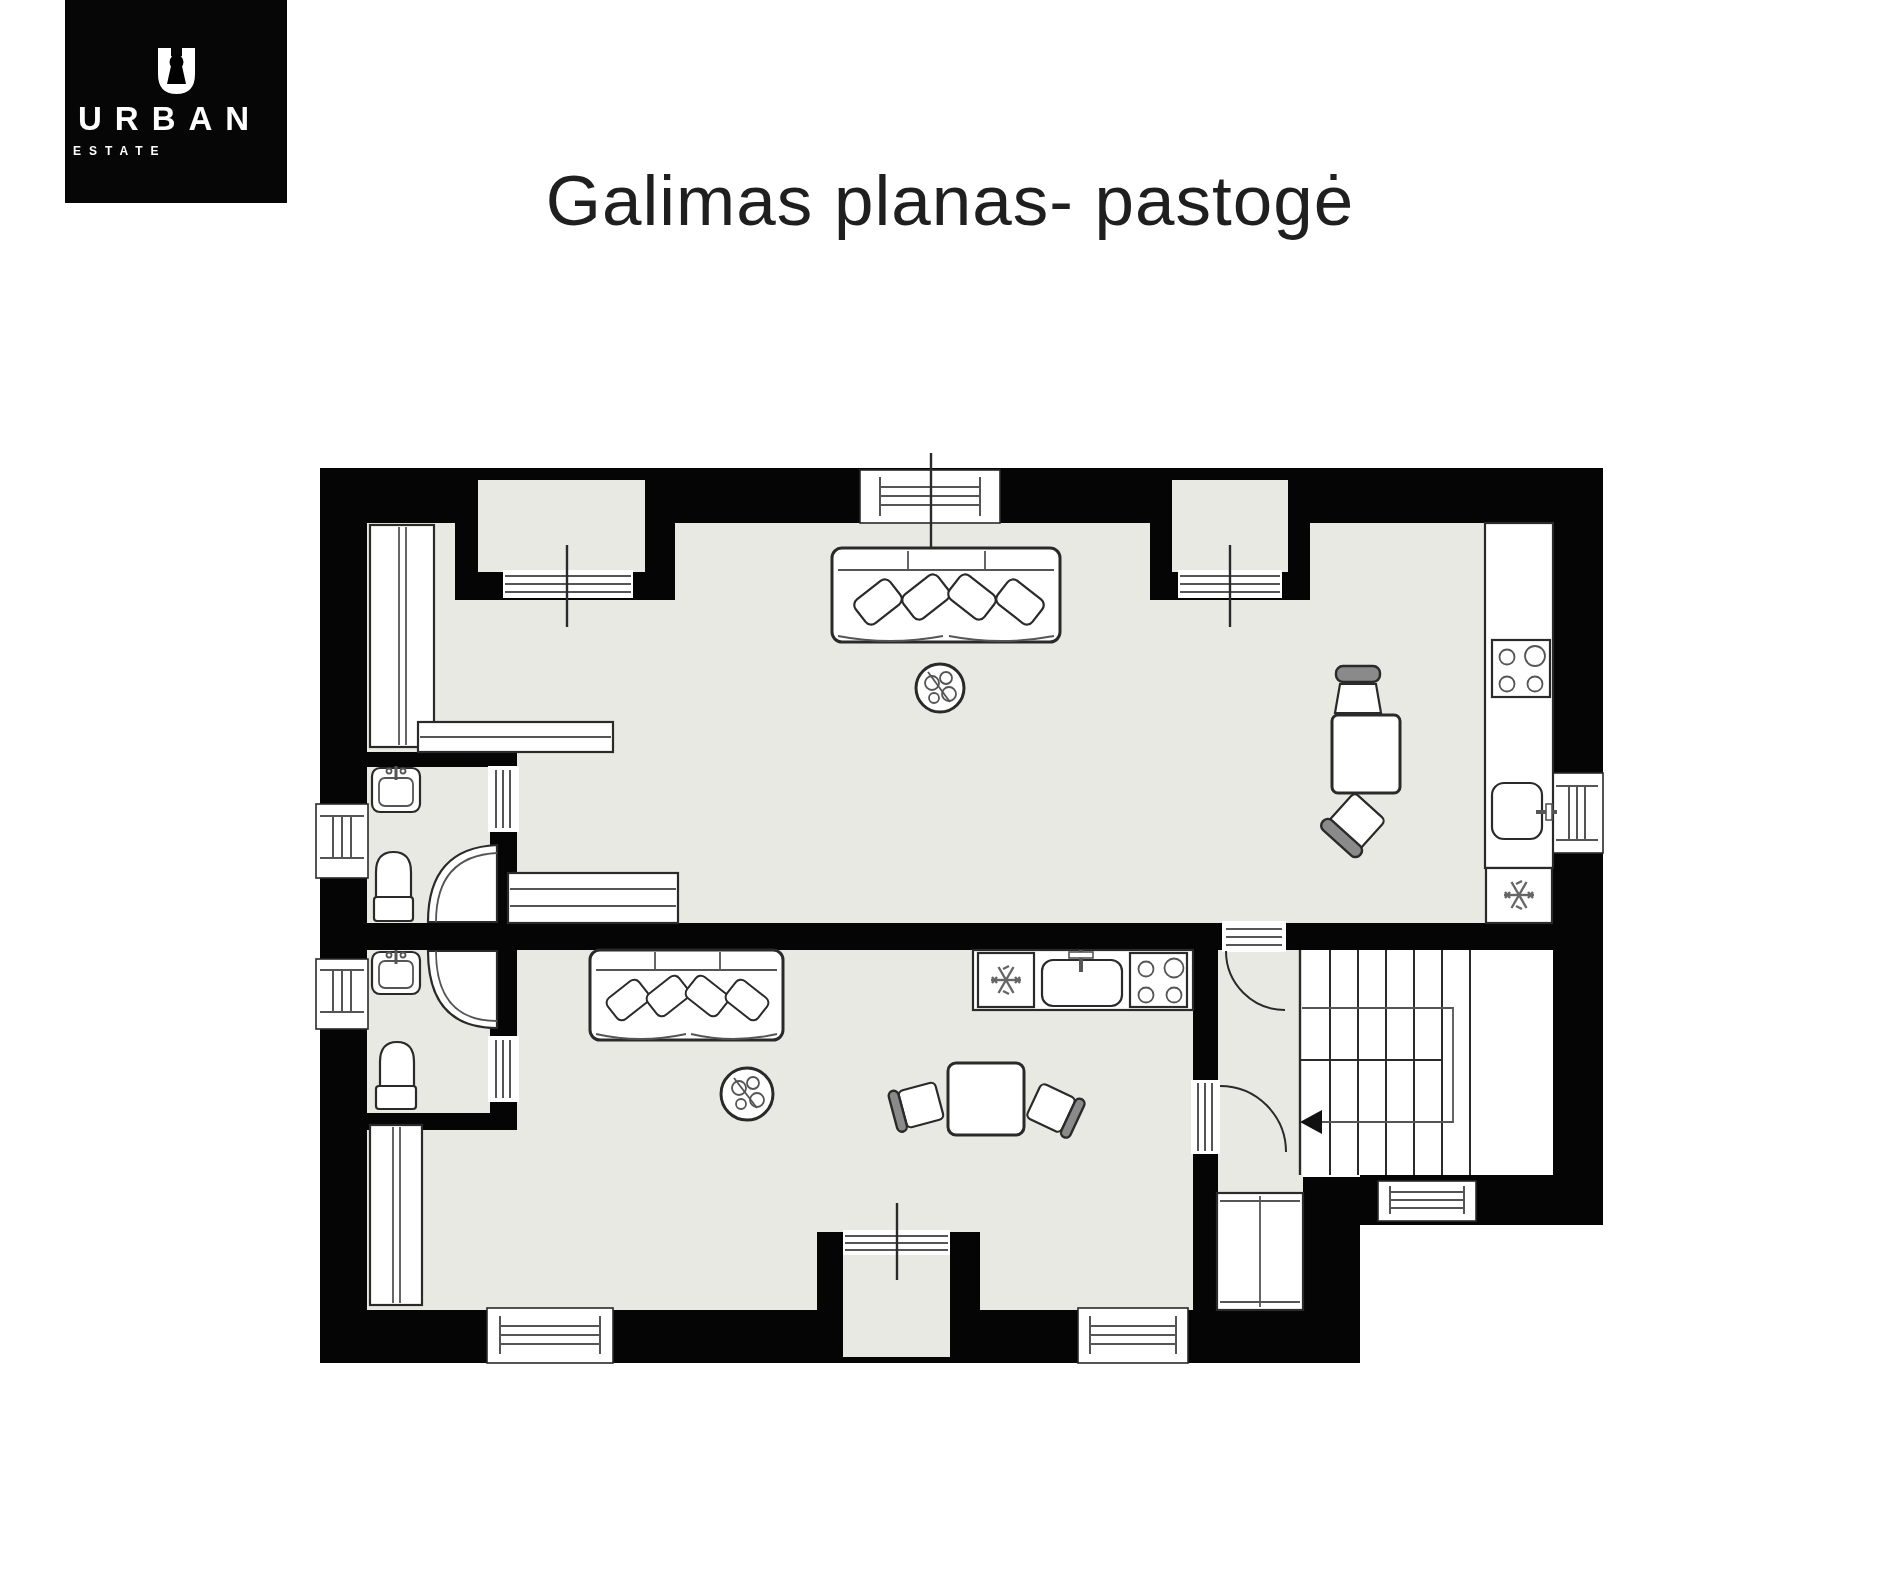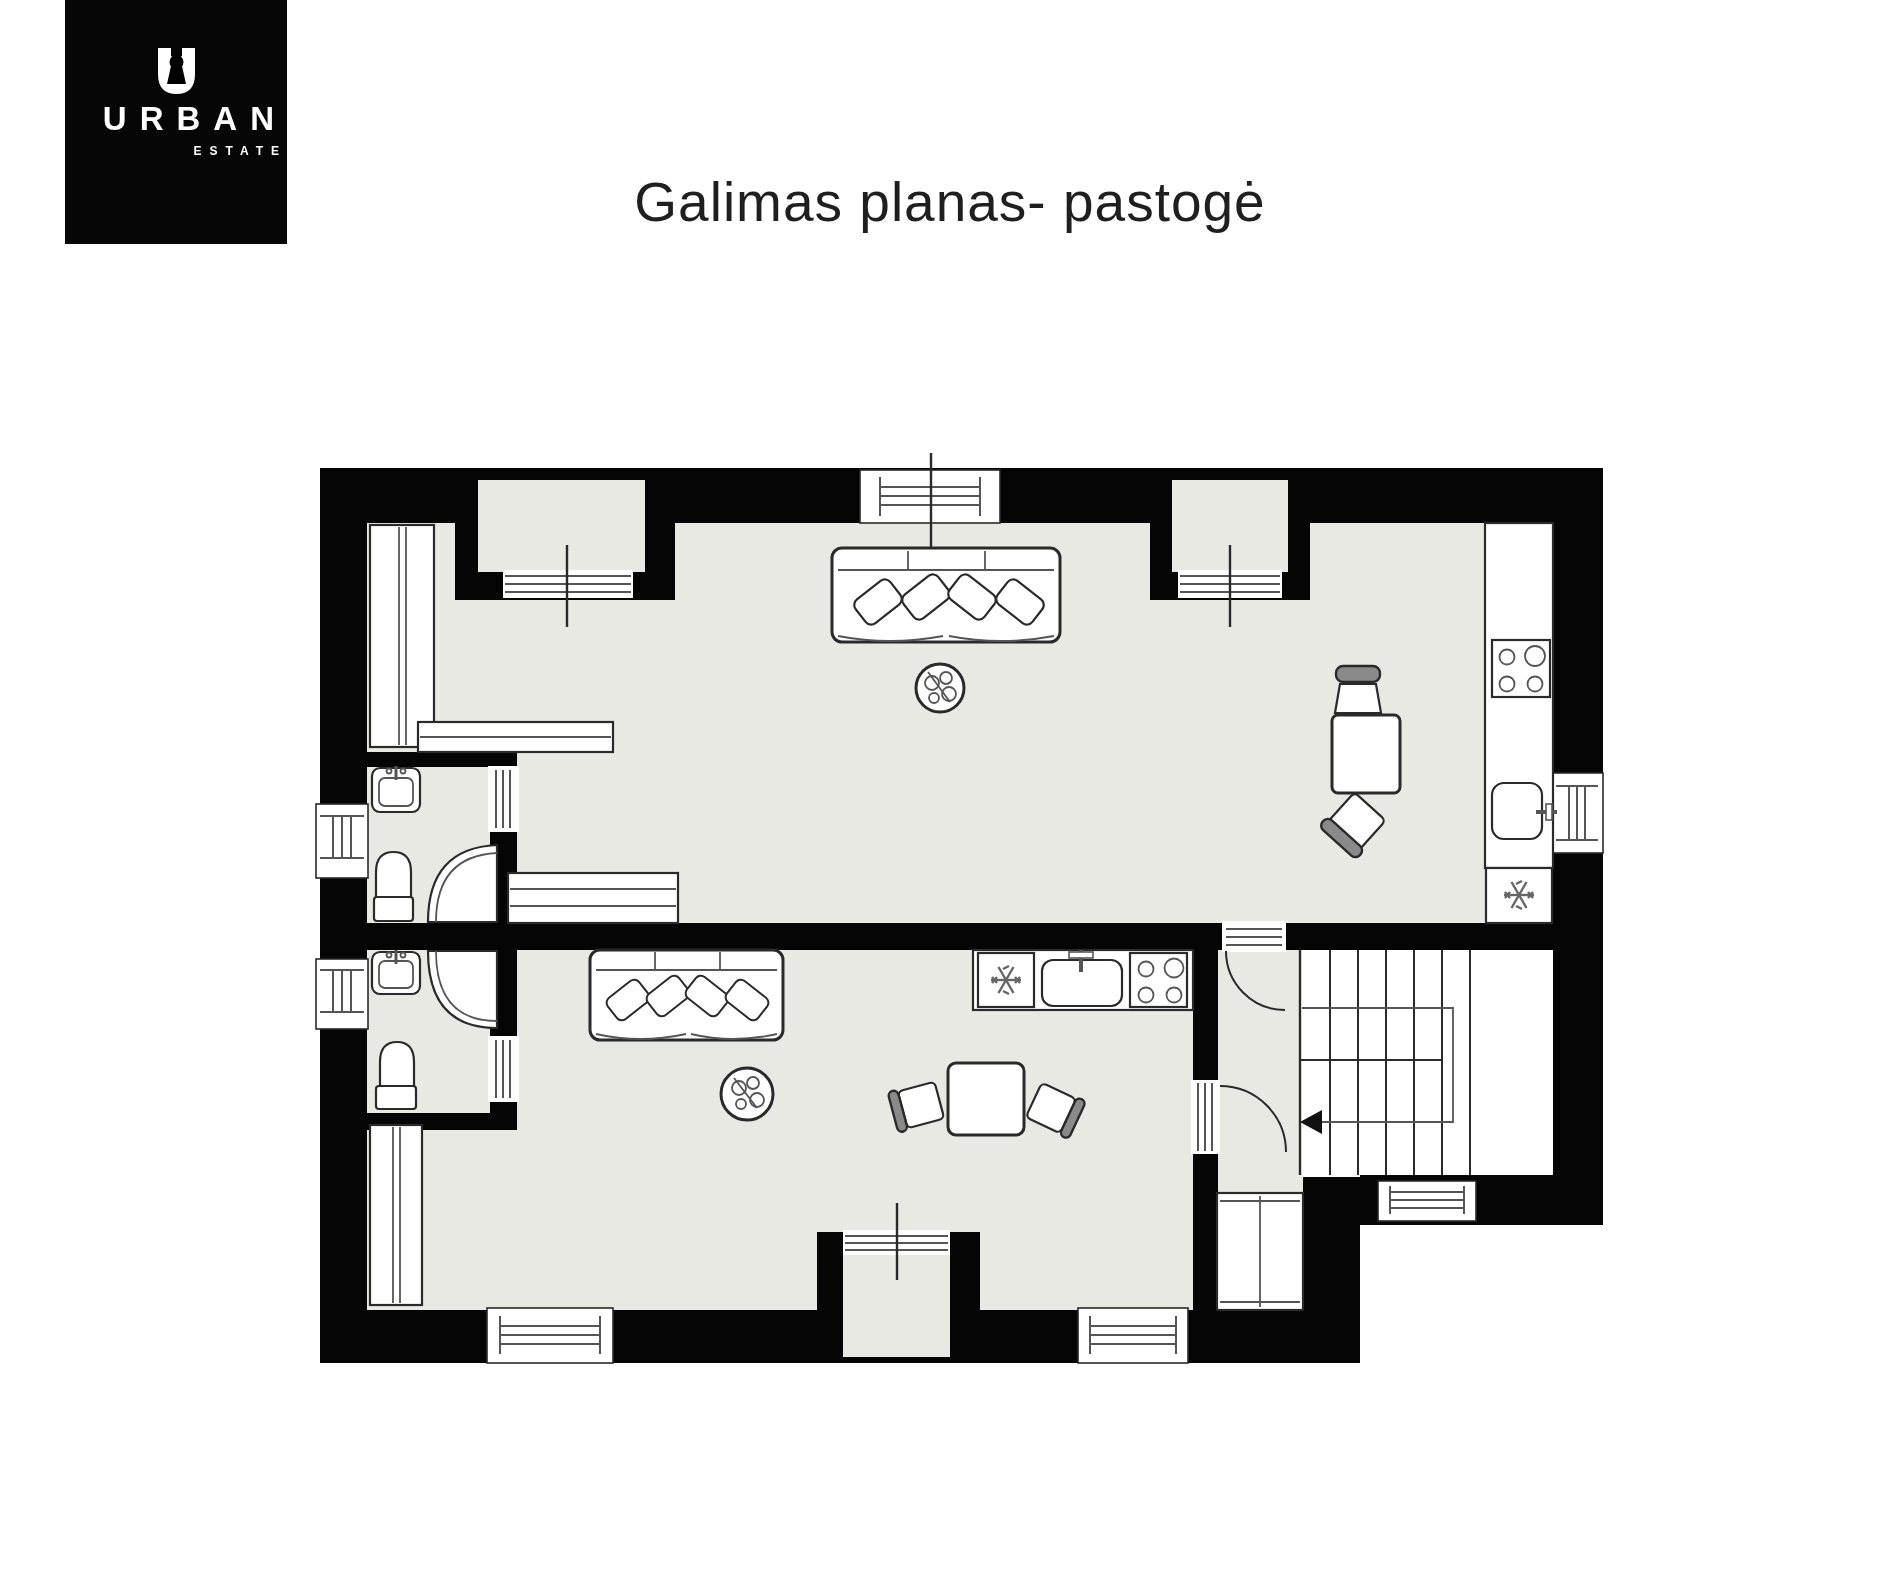--- a/index.html
+++ b/index.html
@@ -1,26 +1,26 @@
 <!DOCTYPE html>
 <html style="--page: #ffffff; --wall: #050505; --floor: #e9e9e4; --line: #2a2a2a; --lineSoft: #555555; --chairBack: #8a8a8a; --title: #1f1f1f; --logoBg: #060606; --logoFg: #ffffff;"><head>
 <meta charset="utf-8">
 <style>
   html,body{margin:0;padding:0;background:#fff;}
   #stage{position:relative;width:1900px;height:1569px;background:var(--page,#fff);
          font-family:"Liberation Sans", sans-serif;overflow:hidden;}
   
-  #logo{position:absolute;left:65px;top:0;width:222px;height:244px;background:var(--logoBg,#000);
-        color:var(--logoFg,#fff);text-align:right;}
+  #logo{position:absolute;left:65px;top:0;width:222px;height:203px;background:var(--logoBg,#000);
+        color:var(--logoFg,#fff);text-align:left;}
   #logo .brand{margin-top:100px;font-size:33px;font-weight:bold;letter-spacing:13px;text-indent:13px;}
   #logo .sub{margin-top:6px;font-size:12px;font-weight:bold;letter-spacing:8px;text-indent:8px;}
   #logo svg{position:absolute;left:0;top:44px;width:222px;height:54px;}
   
-  #title{position:absolute;left:0;top:170px;width:1900px;text-align:center;
-         font-size:55px;font-weight:300;color:var(--title,#1f1f1f);letter-spacing:1px;}
+  #title{position:absolute;left:0;top:160px;width:1900px;text-align:center;
+         font-size:71px;font-weight:300;color:var(--title,#1f1f1f);letter-spacing:1px;}
   
   .wall{fill:var(--wall,#000);stroke:none;}
   .floor{fill:var(--floor,#e9e9e4);stroke:none;}
   .wbox{fill:#fff;stroke:var(--line,#2a2a2a);stroke-width:1.6;}
   .wln{stroke:var(--lineSoft,#555);stroke-width:2;fill:none;}
   .tick{stroke:var(--line,#2a2a2a);stroke-width:2.4;fill:none;}
   .fur{fill:#fff;stroke:var(--line,#2a2a2a);stroke-width:3;}
   .fur2{fill:#fff;stroke:var(--line,#2a2a2a);stroke-width:2.2;}
   .thin{stroke:var(--lineSoft,#555);stroke-width:1.8;fill:none;}
   .grayfill{fill:var(--chairBack,#8a8a8a);stroke:var(--line,#2a2a2a);stroke-width:2.4;}

